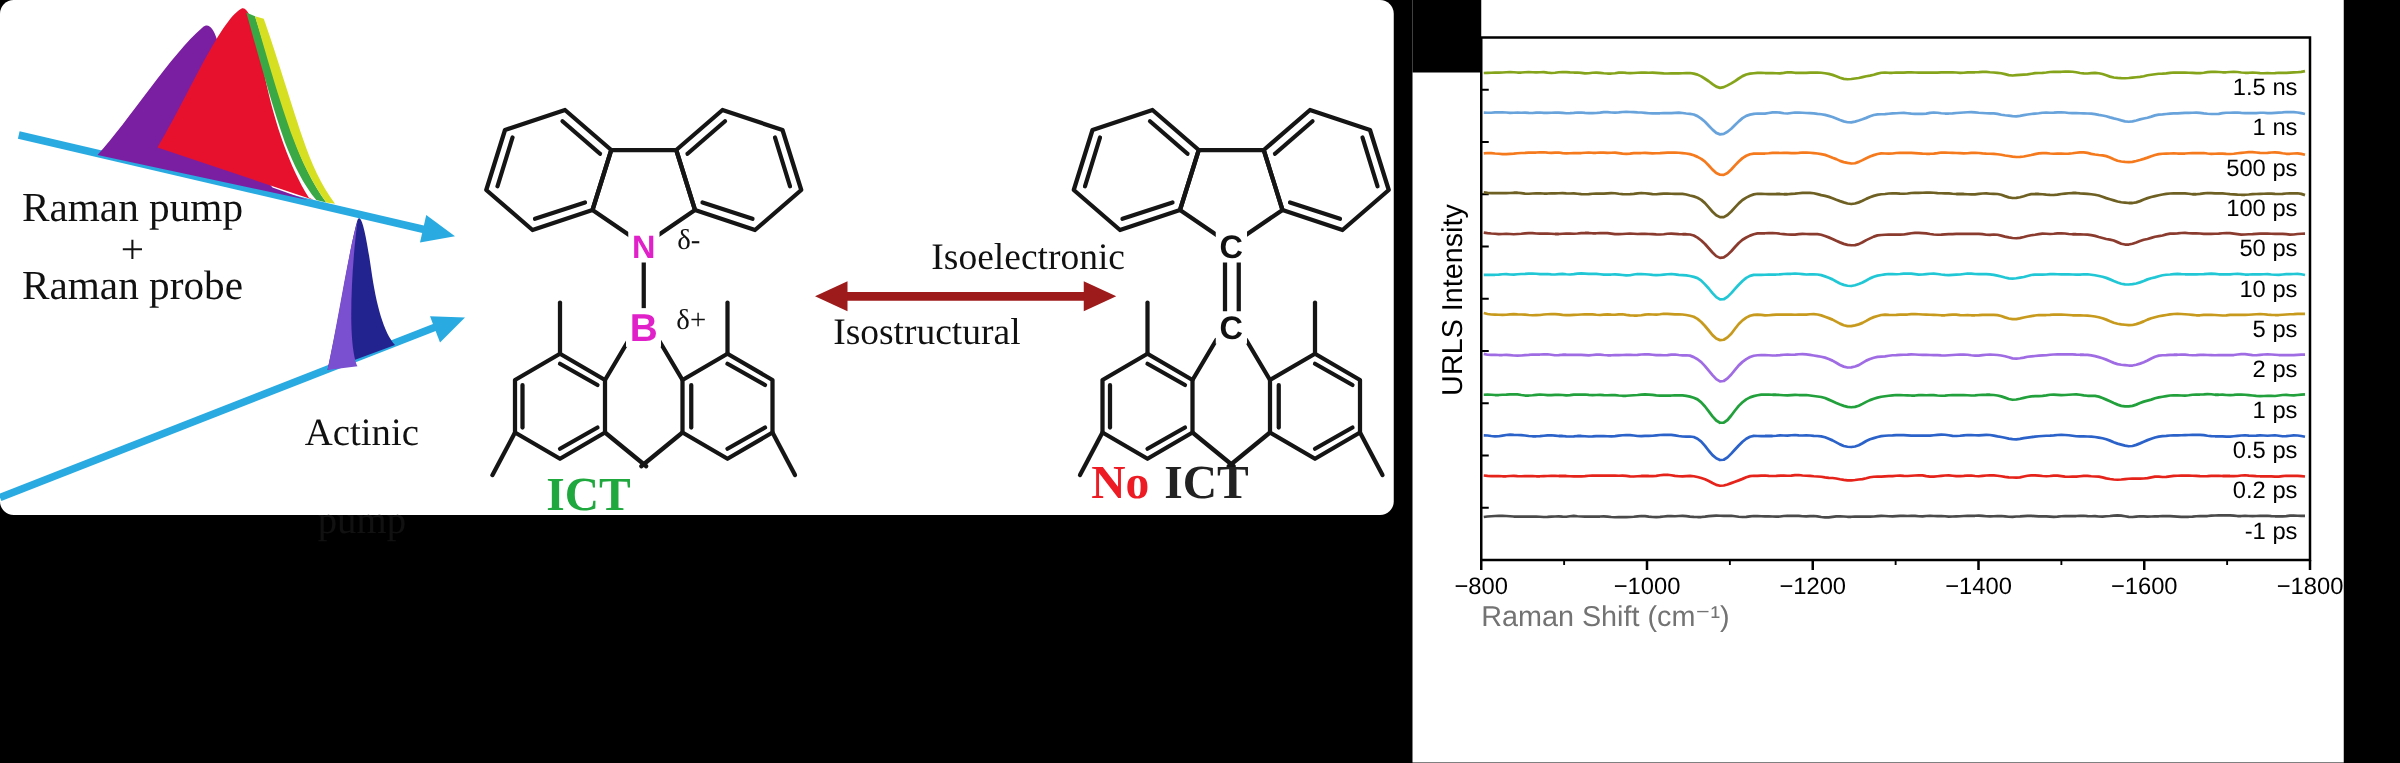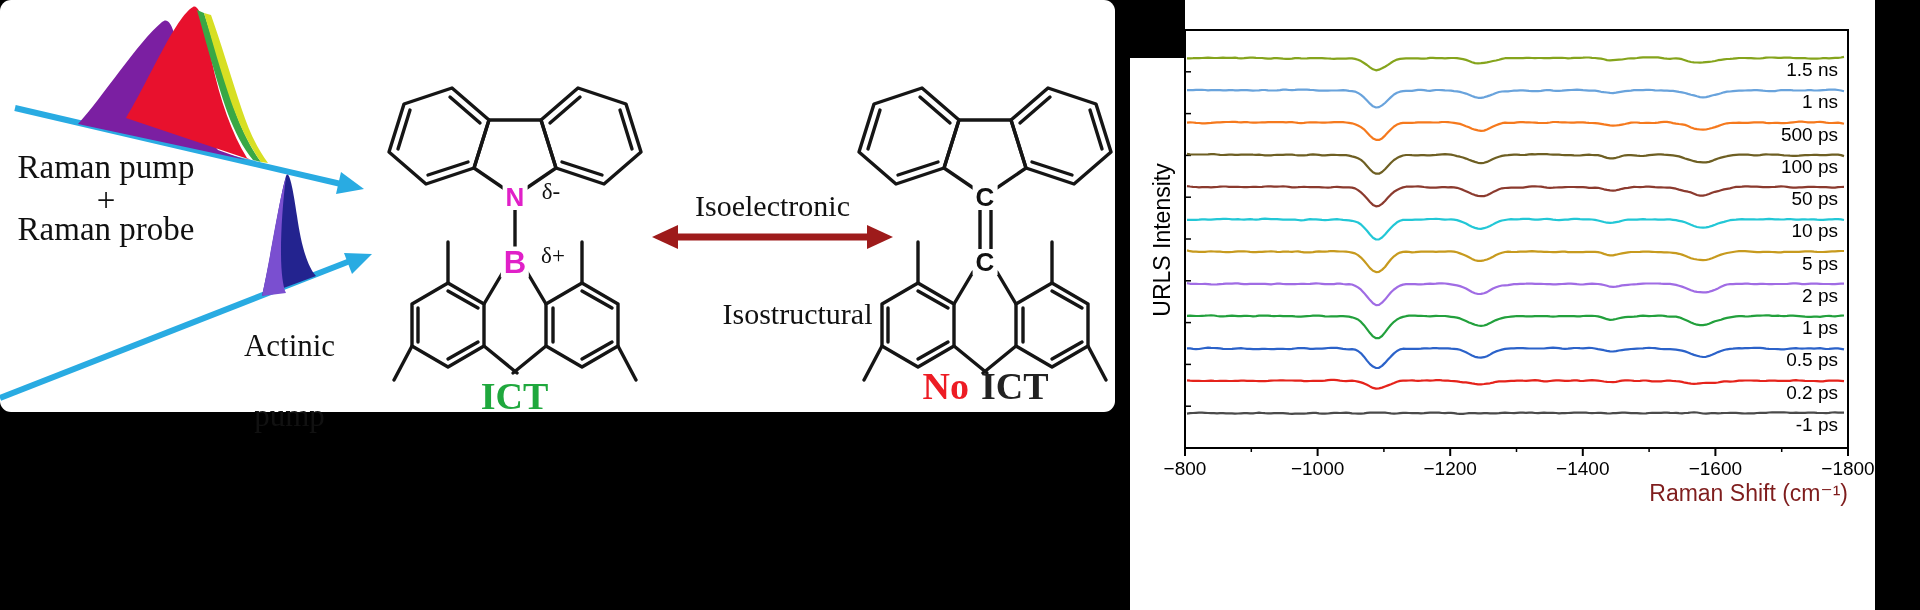--- a/index.html
+++ b/index.html
@@ -8,33 +8,33 @@
   .panel{position:absolute;background:#fff;}
   #left-panel{left:0;top:0;width:1115px;height:412px;border-radius:11px;}
   #right-panel{left:1130px;top:0;width:745px;height:610px;}
   #left-svg,#chart-svg{position:absolute;left:0;top:0;}
   .notch{position:absolute;left:0;top:0;width:55px;height:58px;background:#000;}
   .ltxt{position:absolute;color:#111;text-align:center;line-height:1.05;
         font-family:"Liberation Serif","DejaVu Serif",serif;}
   .raman{font-size:33px;}
   .actinic{font-size:31px;}
   .iso{font-size:30px;}
-  .caption{position:absolute;text-align:center;font-family:"Liberation Serif","DejaVu Serif",serif;
+  .caption{position:absolute;text-align:left;font-family:"Liberation Serif","DejaVu Serif",serif;
            font-size:38px;font-weight:600;}
   .atom{position:absolute;transform:translate(-50%,-50%);background:#fff;line-height:1;
         padding:0 3px;font-weight:700;font-family:"Liberation Sans","DejaVu Sans",sans-serif;}
   .atom-n{font-size:26px;}
   .atom-b{font-size:31px;}
   .atom-c{font-size:26px;color:#111;}
   .delta{position:absolute;transform:translate(-50%,-50%);color:#111;font-size:23px;
          font-family:"Liberation Serif","DejaVu Serif",serif;background:transparent;}
   #ylabel{position:absolute;left:32px;top:240px;transform:translate(-50%,-50%) rotate(-90deg);
           white-space:nowrap;font-size:23px;color:#000;}
-  #xlabel{position:absolute;left:55px;top:480px;width:663px;text-align:right;
-          font-size:23px;color:#7f1d1d;}
+  #xlabel{position:absolute;left:55px;top:480px;width:663px;text-align:left;
+          font-size:23px;color:#737373;}
   #chart-svg text{font-family:"Liberation Sans","DejaVu Sans",sans-serif;}
   .noict-gap{margin-right:12px;}
 </style>
 </head>
 <body>
 
 <div id="left-panel" class="panel">
 
   <svg id="left-svg" width="1115" height="412" viewBox="0 0 1115 412">
 
@@ -122,22 +122,22 @@
         <line x1="1088" y1="346" x2="1106" y2="380"></line>
     </g>
   </svg>
 
   <div class="ltxt raman" style="left:0;top:150;left:0px;top:150px;width:212px;">Raman pump</div>
   <div class="ltxt raman" style="left:0px;top:183px;width:212px;">+</div>
   <div class="ltxt raman" style="left:0px;top:212px;width:212px;">Raman probe</div>
   <div class="ltxt actinic" style="left:212px;top:330px;width:155px;">Actinic</div>
   <div class="ltxt actinic" style="left:212px;top:362px;width:155px;margin-top:38px;">pump</div>
 
-  <div class="ltxt iso" style="left:645px;top:190px;width:255px;">Isoelectronic</div>
-  <div class="ltxt iso" style="left:670px;top:250px;width:255px;margin-top:48px;">Isostructural</div>
+  <div class="ltxt iso" style="left:645px;top:190px;width:255px;text-align:right;">Isoelectronic</div>
+  <div class="ltxt iso" style="left:614px;top:250px;width:255px;">Isostructural</div>
 
   <span class="atom atom-n" style="left: 515px; top: 197px; color: rgb(224, 32, 200);">N</span>
   <span class="delta" style="left:551px;top:192px;">δ-</span>
   <span class="atom atom-b" style="left: 515px; top: 262px; color: rgb(224, 32, 200);">B</span>
   <span class="delta" style="left:553px;top:256px;">δ+</span>
   <span class="atom atom-c" style="left:985px;top:197px;">C</span>
   <span class="atom atom-c" style="left:985px;top:262px;">C</span>
 
   <div class="caption" style="left: 437px; top: 374px; width: 155px; color: rgb(31, 168, 61);">ICT</div>
   <div class="caption" style="left:873px;top:364px;width:225px;color:#222;">

